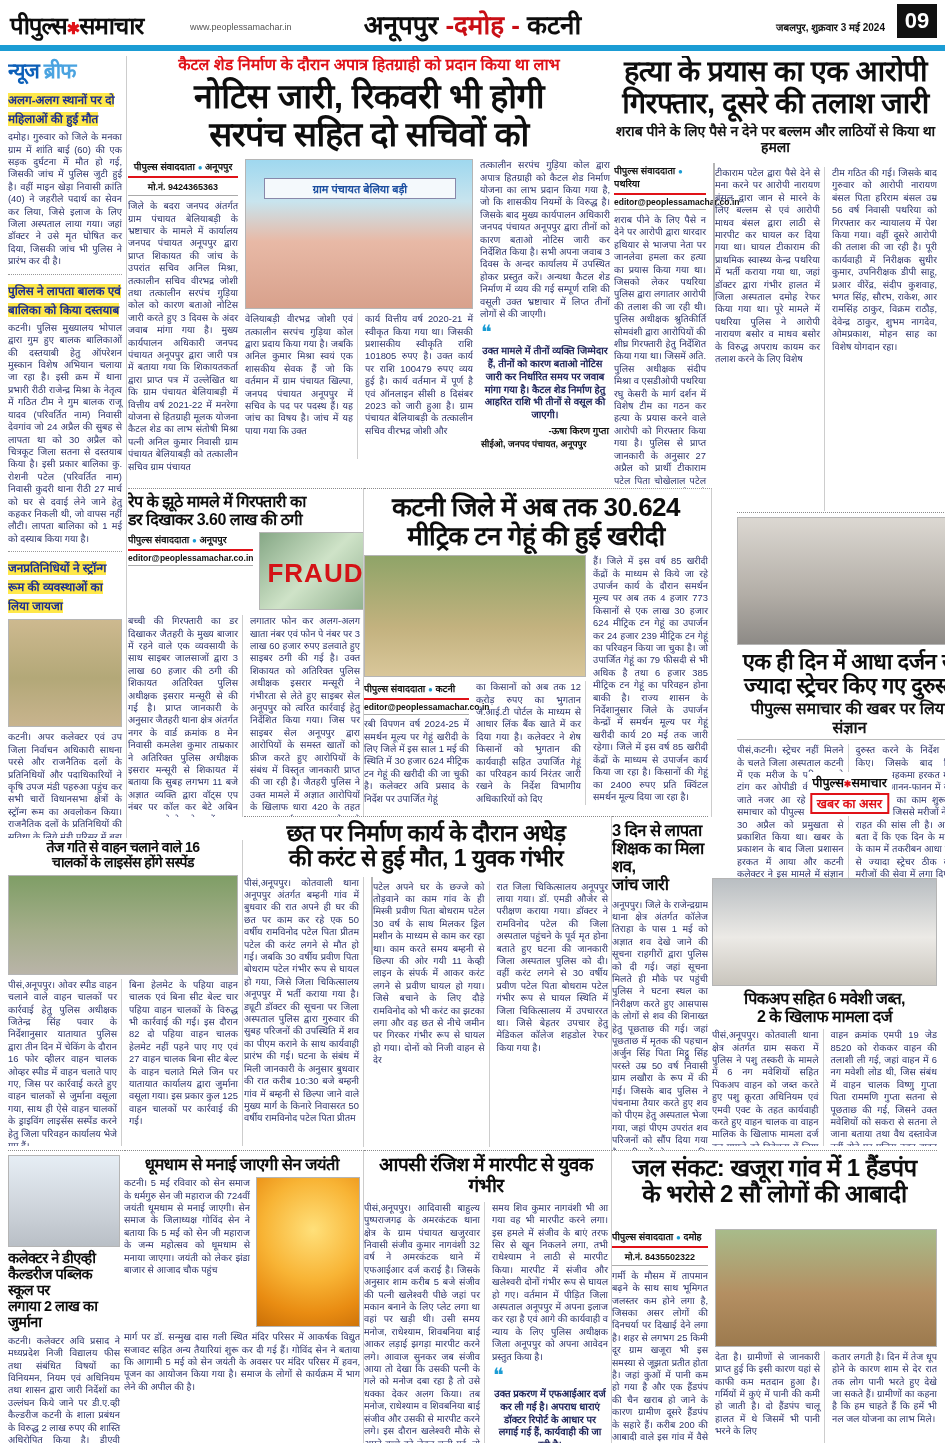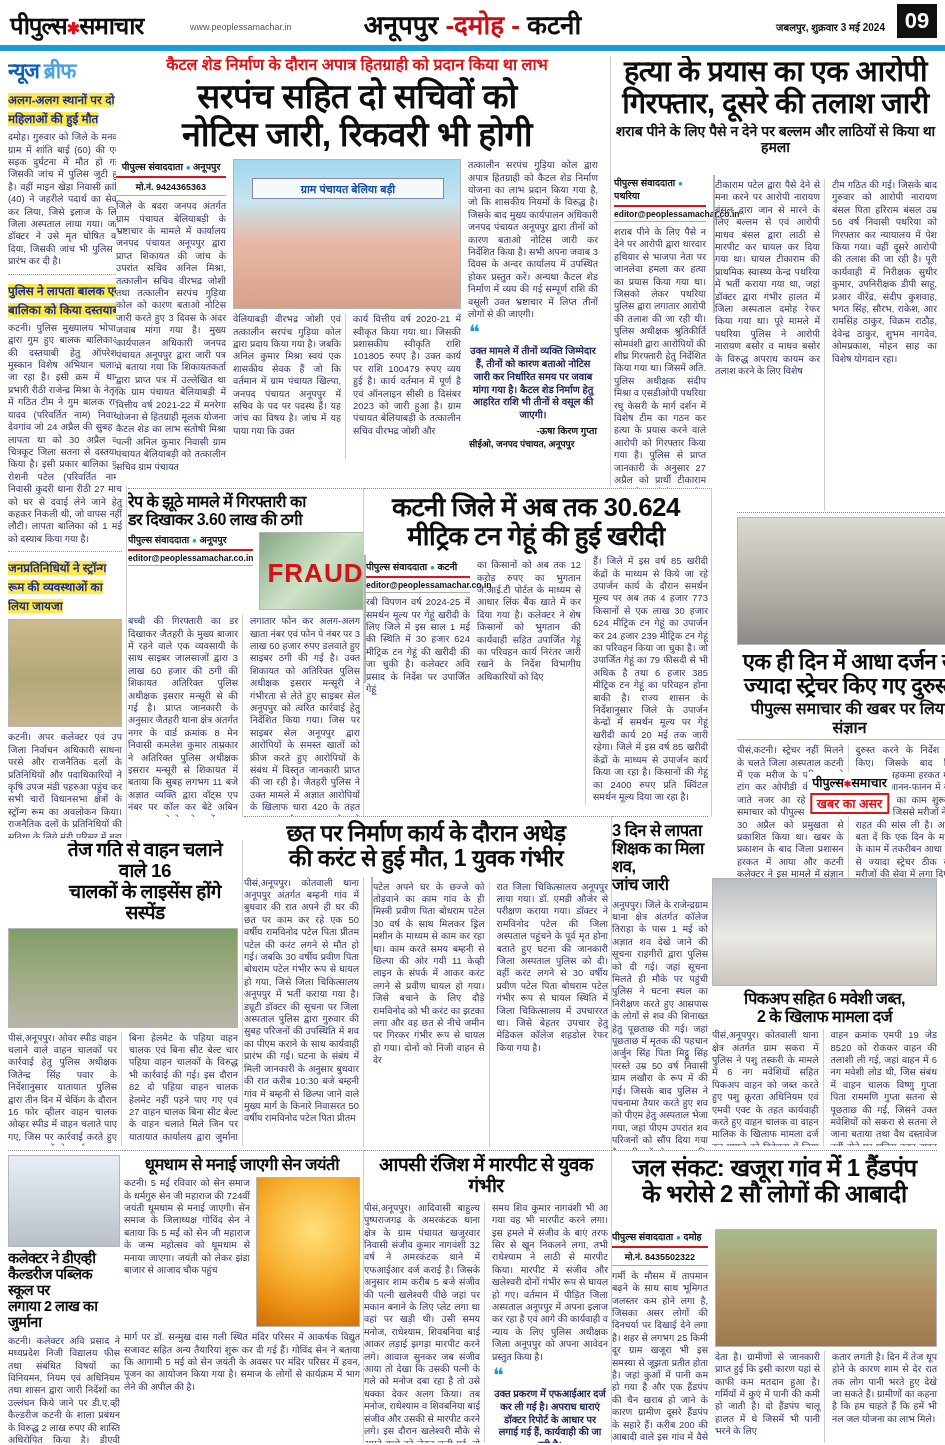--- a/index.html
+++ b/index.html
@@ -95,25 +95,25 @@
       <span class="nb-story-title">पुलिस ने लापता बालक एवं बालिका को किया दस्तयाब</span>
       <div class="nb-body">कटनी। पुलिस मुख्यालय भोपाल द्वारा गुम हुए बालक बालिकाओं की दस्तयाबी हेतु ऑपरेशन मुस्कान विशेष अभियान चलाया जा रहा है। इसी क्रम में थाना प्रभारी रीठी राजेन्द्र मिश्रा के नेतृत्व में गठित टीम ने गुम बालक राजू यादव (परिवर्तित नाम) निवासी देवगांव जो 24 अप्रैल की सुबह से लापता था को 30 अप्रैल को चित्रकूट जिला सतना से दस्तयाब किया है। इसी प्रकार बालिका कु. रोशनी पटेल (परिवर्तित नाम) निवासी कुदरी थाना रीठी 27 मार्च को घर से दवाई लेने जाने हेतु कहकर निकली थी, जो वापस नहीं लौटी। लापता बालिका को 1 मई को दस्याब किया गया है।</div>
     </div>
     <div class="nb-story" style="border-bottom:none;">
       <span class="nb-story-title">जनप्रतिनिधियों ने स्ट्रॉन्ग रूम की व्यवस्थाओं का लिया जायजा</span>
       <div class="photo ph-strongroom" style="height:108px;margin:4px 0;"></div>
       <div class="nb-body">कटनी। अपर कलेक्टर एवं उप जिला निर्वाचन अधिकारी साधना परसे और राजनैतिक दलों के प्रतिनिधियों और पदाधिकारियों ने कृषि उपज मंडी पहरुआ पहुंच कर सभी चारों विधानसभा क्षेत्रों के स्ट्रॉन्ग रूम का अवलोकन किया। राजनैतिक दलों के प्रतिनिधियों की सुविधा के लिये मंडी परिसर में बड़ा पंडाल लगाया गया है। जिसमें एल ई डी स्क्रीन लगाई गई है इसमें स्ट्रॉन्ग रूम के दृश्य सहज दृश्य है। कई सुरक्षा व्यवस्था हेतु सशस्त्र बलों की तैनाती की गई है। चौबीस घंटे निगरानी के लिए कार्यपालिक मजिस्ट्रेटस को डयुटी लगाई गई है।</div>
     </div>
   </div>
 
-  <div class="art vr" style="left:116px;top:56px;width:482px;height:430px;padding-right:12px;">
+  <div class="art vr" style="left:128px;top:56px;width:482px;height:430px;padding-right:12px;">
     <div class="kicker">कैटल शेड निर्माण के दौरान अपात्र हितग्राही को प्रदान किया था लाभ</div>
     <div class="hl" style="font-size:34px;margin-top:4px;">
+      <div>नोटिस जारी, रिकवरी भी होगी</div>
       <div>सरपंच सहित दो सचिवों को</div>
-      <div>नोटिस जारी, रिकवरी भी होगी</div>
     </div>
     <div class="cols" style="margin-top:6px;height:300px;">
       <div style="flex:0 0 110px;">
         <div class="byline" style="text-align:center;">
           <span>पीपुल्स संवाददाता</span>
           <span class="dot">●</span>
           <span>अनूपपुर</span>
         </div>
         <div class="phone">मो.नं. 9424365363</div>
         <div class="bcol" style="margin-top:4px;">जिले के बदरा जनपद अंतर्गत ग्राम पंचायत बेलियाबड़ी के भ्रष्टाचार के मामले में कार्यालय जनपद पंचायत अनूपपुर द्वारा प्राप्त शिकायत की जांच के उपरांत सचिव अनिल मिश्रा, तत्कालीन सचिव वीरभद्र जोशी तथा तत्कालीन सरपंच गुड़िया कोल को कारण बताओ नोटिस जारी करते हुए 3 दिवस के अंदर जवाब मांगा गया है। मुख्य कार्यपालन अधिकारी जनपद पंचायत अनूपपुर द्वारा जारी पत्र में बताया गया कि शिकायतकर्ता द्वारा प्राप्त पत्र में उल्लेखित था कि ग्राम पंचायत बेलियाबड़ी में वित्तीय वर्ष 2021-22 में मनरेगा योजना से हितग्राही मूलक योजना कैटल शेड का लाभ संतोषी मिश्रा पत्नी अनिल कुमार निवासी ग्राम पंचायत बेलियाबड़ी को तत्कालीन सचिव ग्राम पंचायत</div>
@@ -138,21 +138,21 @@
       </div>
     </div>
   </div>
 
   <div class="art" style="left:614px;top:56px;width:323px;height:455px;">
     <div class="hl" style="font-size:29px;">
       <div>हत्या के प्रयास का एक आरोपी</div>
       <div>गिरफ्तार, दूसरे की तलाश जारी</div>
     </div>
     <div class="sub" style="font-size:14px;margin-top:3px;">शराब पीने के लिए पैसे न देने पर बल्लम और लाठियों से किया था हमला</div>
-    <div class="cols" style="margin-top:20px;height:380px;">
+    <div class="cols" style="margin-top:8px;height:380px;">
       <div style="flex:0 0 92px;">
         <div class="byline">
           <span>पीपुल्स संवाददाता</span>
           <span class="dot">●</span>
           <span>पथरिया</span>
         </div>
         <div class="email">editor@peoplessamachar.co.in</div>
         <div class="bcol" style="margin-top:4px;">शराब पीने के लिए पैसे न देने पर आरोपी द्वारा धारदार हथियार से भाजपा नेता पर जानलेवा हमला कर हत्या का प्रयास किया गया था। जिसको लेकर पथरिया पुलिस द्वारा लगातार आरोपी की तलाश की जा रही थी। पुलिस अधीक्षक श्रुतिकीर्ति सोमवंशी द्वारा आरोपियों की शीघ्र गिरफ्तारी हेतु निर्देशित किया गया था। जिसमें अति. पुलिस अधीक्षक संदीप मिश्रा व एसडीओपी पथरिया रघु केसरी के मार्ग दर्शन में विशेष टीम का गठन कर हत्या के प्रयास करने वाले आरोपी को गिरफ्तार किया गया है। पुलिस से प्राप्त जानकारी के अनुसार 27 अप्रैल को प्रार्थी टीकाराम पटेल पिता चोखेलाल पटेल उम्र 37 साल निवासी पथरिया कपड़े की दुकान पर बैठा था। उसी समय आरोपी नारायण बसोर और माधव बसोर दोनों निवासी पथरिया टीकाराम से शराब पीने के लिए 100 रुपए मांग रहे थे।</div>
       </div>
       <div style="flex:1;display:flex;">
@@ -188,21 +188,21 @@
       <div class="bcol">लगातार फोन कर अलग-अलग खाता नंबर एवं फोन पे नंबर पर 3 लाख 60 हजार रुपए डलवाते हुए साइबर ठगी की गई है। उक्त शिकायत को अतिरिक्त पुलिस अधीक्षक इसरार मन्सूरी ने गंभीरता से लेते हुए साइबर सेल अनूपपुर को त्वरित कार्रवाई हेतु निर्देशित किया गया। जिस पर साइबर सेल अनूपपुर द्वारा आरोपियों के समस्त खातों को फ्रीज करते हुए आरोपियों के संबंध में विस्तृत जानकारी प्राप्त की जा रही है। जैतहरी पुलिस ने उक्त मामले में अज्ञात आरोपियों के खिलाफ धारा 420 के तहत मामला दर्ज कर मामले को विवेचना में लिया है।</div>
     </div>
   </div>
 
   <div class="art vr dotted-top" style="left:364px;top:488px;width:344px;height:324px;padding-top:4px;padding-right:3px;">
     <div class="hl" style="font-size:26px;">
       <div>कटनी जिले में अब तक 30.624</div>
       <div>मीट्रिक टन गेहूं की हुई खरीदी</div>
     </div>
     <div class="cols" style="margin-top:5px;height:250px;">
-      <div style="flex:0 0 222px;display:flex;flex-direction:row;">
+      <div style="flex:0 0 222px;display:flex;flex-direction:column;">
         <div class="photo ph-wheat" style="height:128px;"></div>
         <div class="cols" style="flex:1;margin-top:4px;">
           <div style="flex:1;min-width:0;">
             <div class="byline">
               <span>पीपुल्स संवाददाता</span>
               <span class="dot">●</span>
               <span>कटनी</span>
             </div>
             <div class="email">editor@peoplessamachar.co.in</div>
             <div class="bcol" style="margin-top:3px;">रबी विपणन वर्ष 2024-25 में समर्थन मूल्य पर गेहूं खरीदी के लिए जिले में इस साल 1 मई की स्थिति में 30 हजार 624 मीट्रिक टन गेहूं की खरीदी की जा चुकी है। कलेक्टर अवि प्रसाद के निर्देश पर उपार्जित गेहूं</div>
@@ -263,21 +263,21 @@
   <div class="art dotted-top" style="left:612px;top:816px;width:96px;height:334px;padding-top:4px;">
     <div class="hl left" style="font-size:16.5px;">
       <div>3 दिन से लापता</div>
       <div>शिक्षक का मिला शव,</div>
       <div>जांच जारी</div>
     </div>
     <div class="bcol" style="margin-top:5px;">अनूपपुर। जिले के राजेन्द्रग्राम थाना क्षेत्र अंतर्गत कॉलेज तिराहा के पास 1 मई को अज्ञात शव देखे जाने की सूचना राहगीरों द्वारा पुलिस को दी गई। जहां सूचना मिलते ही मौके पर पहुंची पुलिस ने घटना स्थल का निरीक्षण करते हुए आसपास के लोगों से शव की शिनाख्त हेतु पूछताछ की गई। जहां पूछताछ में मृतक की पहचान अर्जुन सिंह पिता मिट्ठू सिंह परस्ते उम्र 50 वर्ष निवासी ग्राम लखौरा के रूप में की गई। जिसके बाद पुलिस ने पंचनामा तैयार करते हुए शव को पीएम हेतु अस्पताल भेजा गया, जहां पीएम उपरांत शव परिजनों को सौंप दिया गया है। परिजनों ने बताया कि मृतक अर्जुन सिंह परस्ते जो कि शासकीय प्राथमिक विद्यालय लखौरा में शिक्षक है, जो तीन दिन पहले घर से निकले थे और वापस नहीं आए।</div>
   </div>
 
   <div class="art vr" style="left:8px;top:840px;width:230px;height:306px;padding-right:4px;">
-    <div class="hl" style="font-size:19px;margin-left:44px;">
+    <div class="hl" style="font-size:14px;">
       <div>तेज गति से वाहन चलाने वाले 16</div>
       <div>चालकों के लाइसेंस होंगे सस्पेंड</div>
     </div>
     <div class="photo ph-car" style="height:100px;margin-top:4px;"></div>
     <div class="cols" style="margin-top:4px;">
       <div class="bcol vr" style="padding-right:4px;">पीसं,अनूपपुर। ओवर स्पीड वाहन चलाने वाले वाहन चालकों पर कार्रवाई हेतु पुलिस अधीक्षक जितेन्द्र सिंह पवार के निर्देशानुसार यातायात पुलिस द्वारा तीन दिन में चेकिंग के दौरान 16 फोर व्हीलर वाहन चालक ओव्हर स्पीड में वाहन चलाते पाए गए, जिस पर कार्रवाई करते हुए वाहन चालकों से जुर्माना वसूला गया, साथ ही ऐसे वाहन चालकों के ड्राइविंग लाइसेंस सस्पेंड करने हेतु जिला परिवहन कार्यालय भेजे गए हैं।</div>
       <div class="bcol">बिना हेलमेट के पहिया वाहन चालक एवं बिना सीट बेल्ट चार पहिया वाहन चालकों के विरुद्ध भी कार्रवाई की गई। इस दौरान 82 दो पहिया वाहन चालक हेलमेट नहीं पहने पाए गए एवं 27 वाहन चालक बिना सीट बेल्ट के वाहन चलाते मिले जिन पर यातायात कार्यालय द्वारा जुर्माना वसूला गया। इस प्रकार कुल 125 वाहन चालकों पर कार्रवाई की गई।</div>
     </div>
   </div>
 

